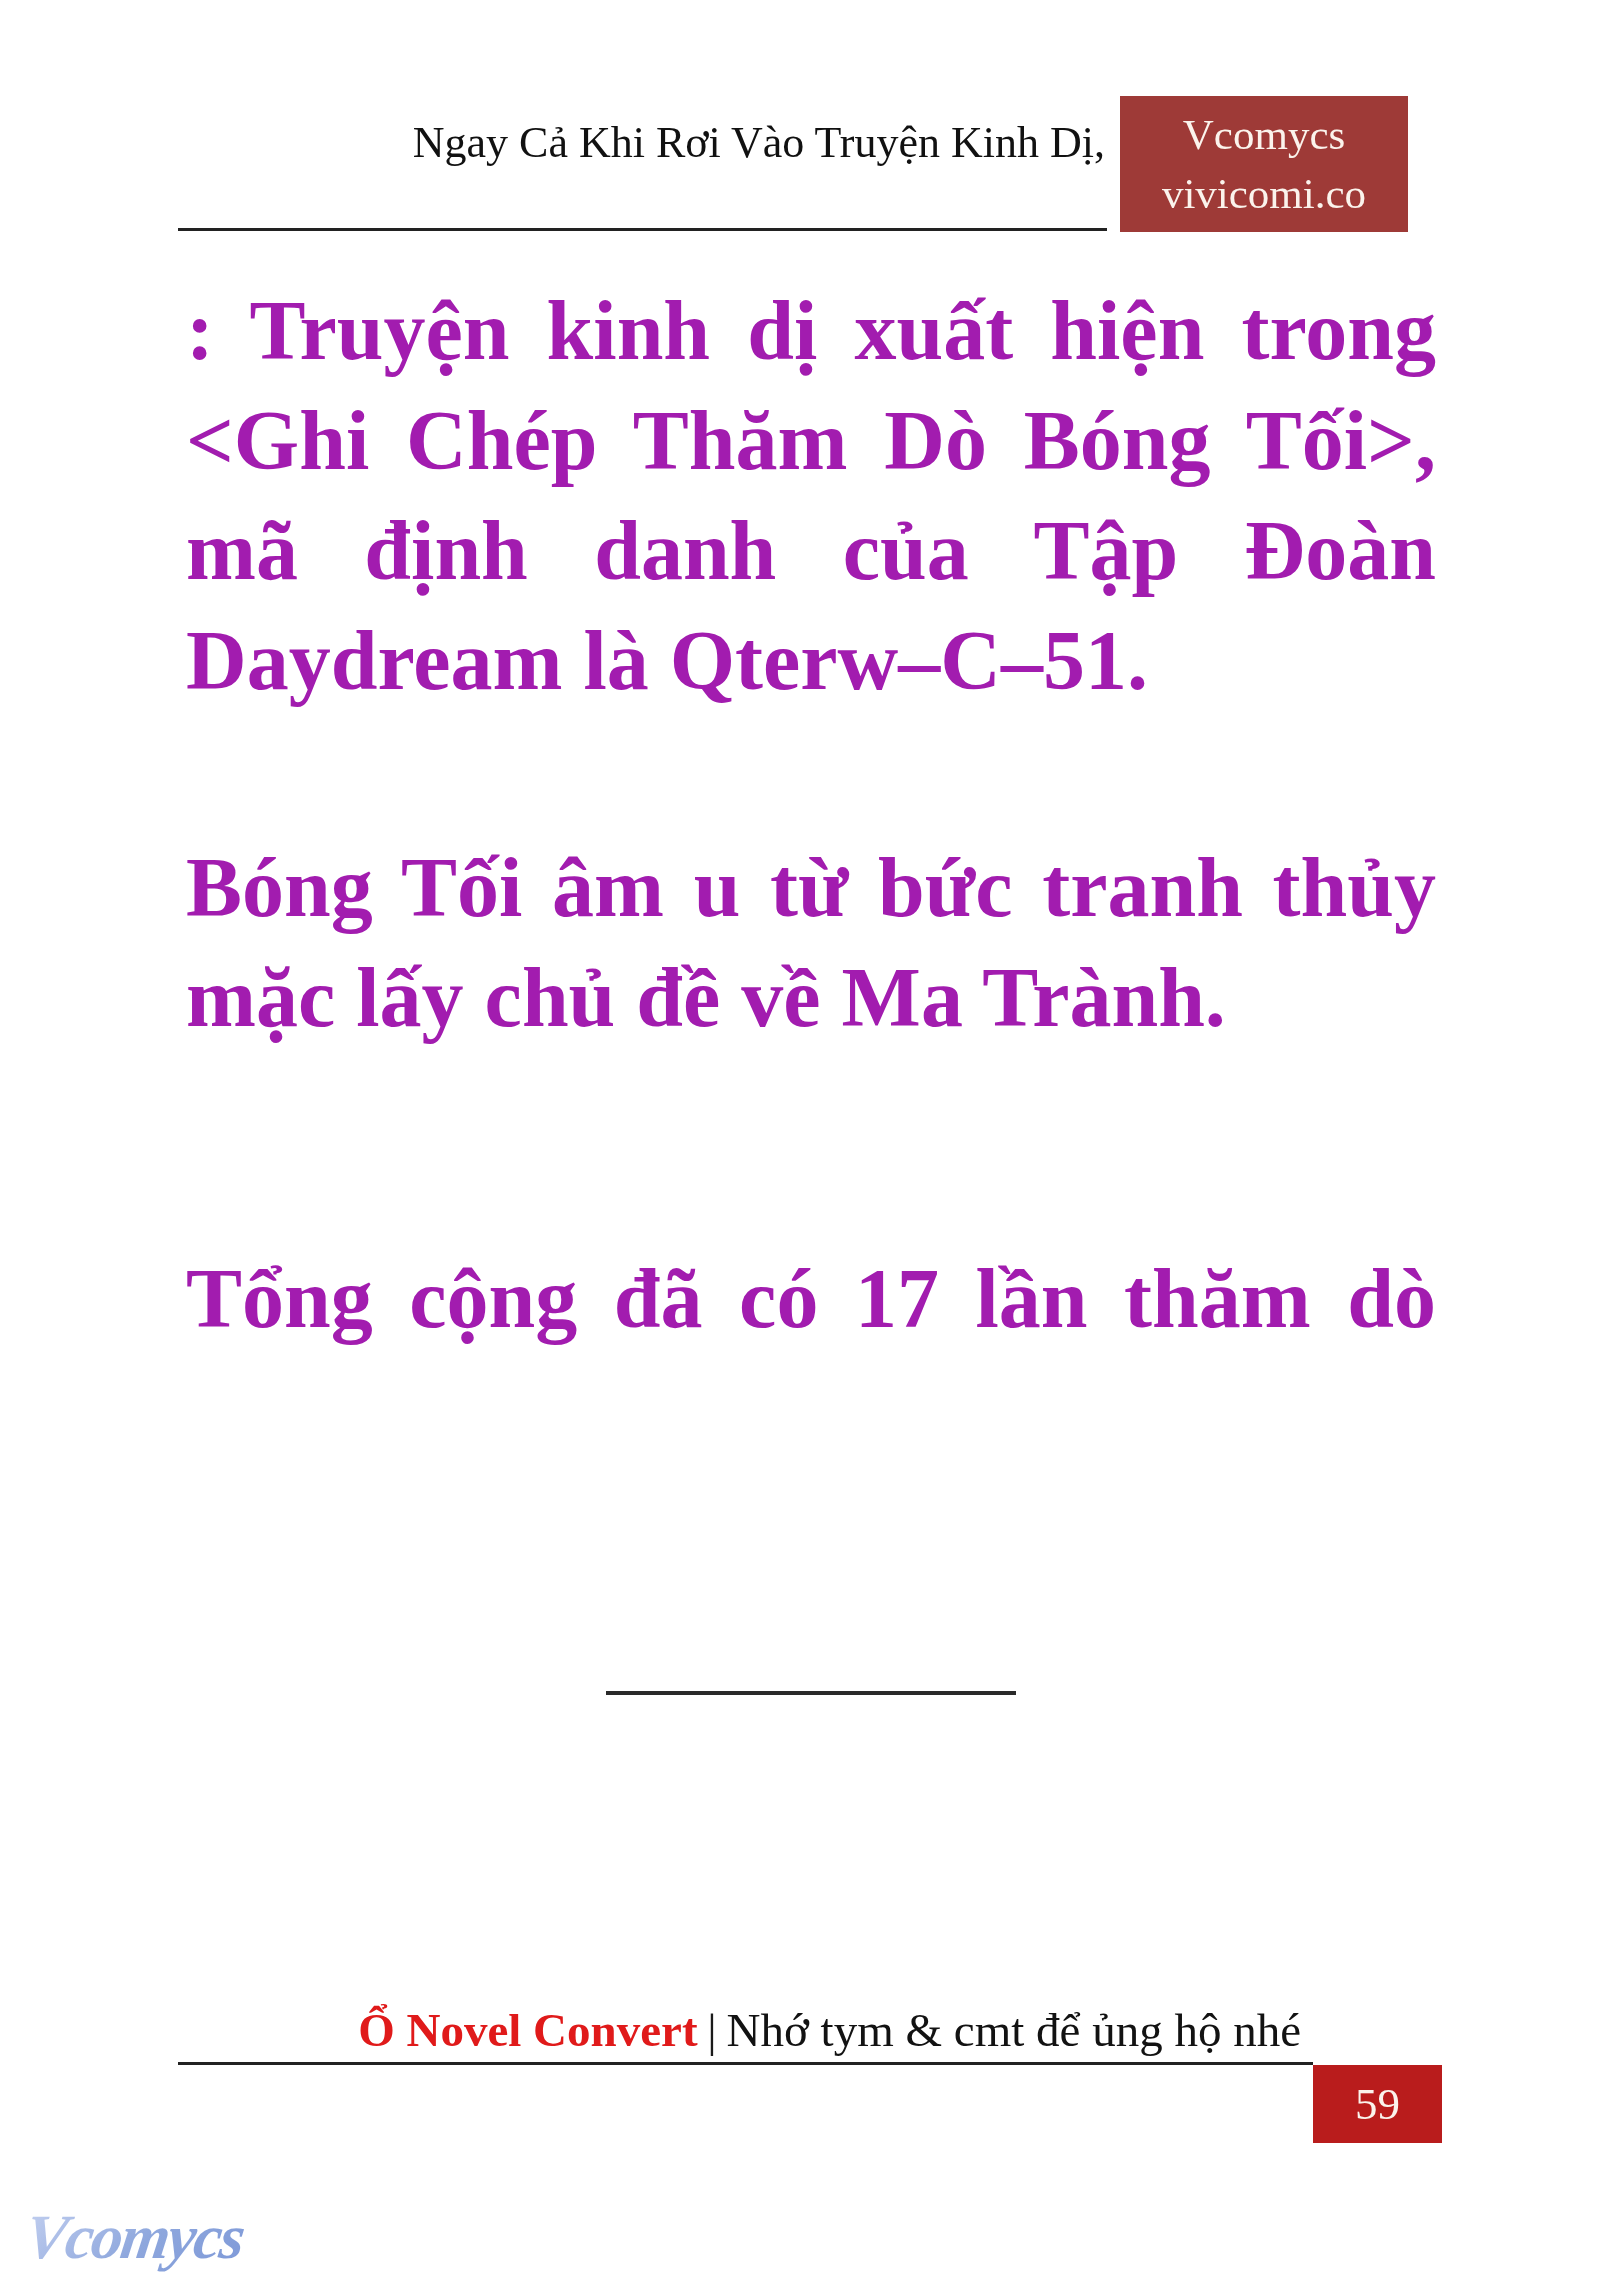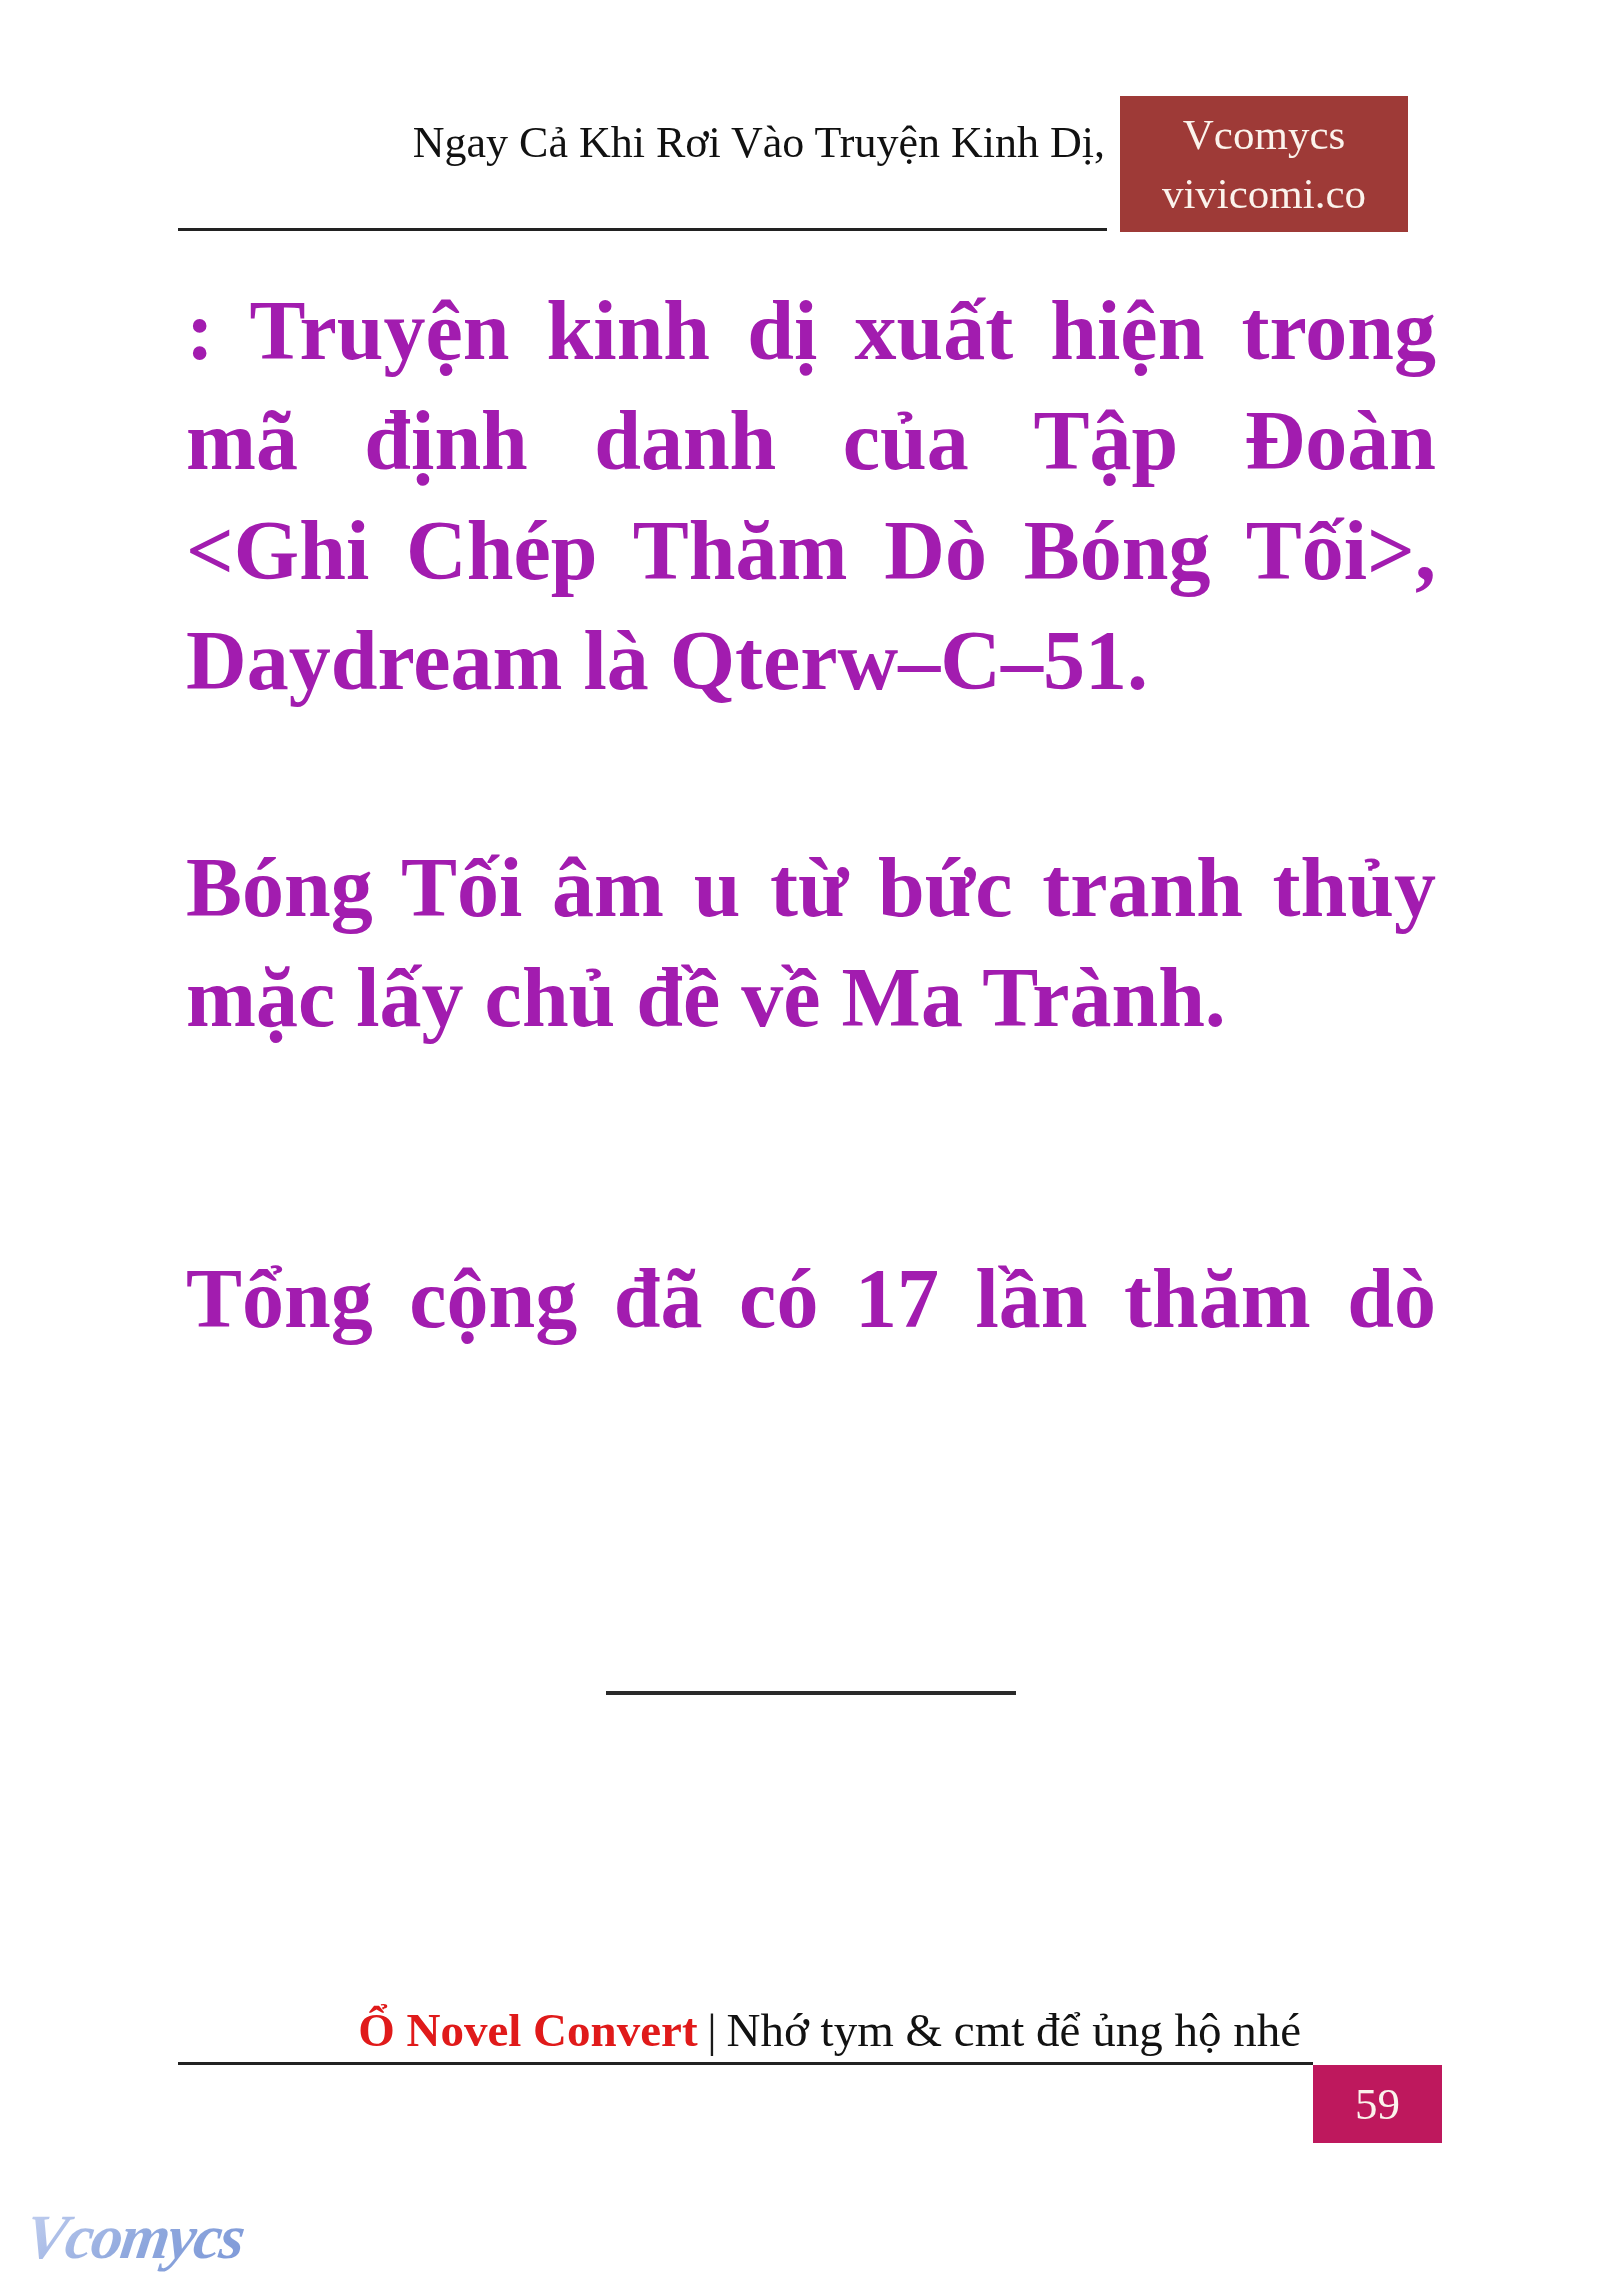--- a/index.html
+++ b/index.html
@@ -87,40 +87,40 @@
     <div>Ngay Cả Khi Rơi Vào Truyện Kinh Dị,</div>
   </div>
   <div class="header-rule"></div>
   <div class="brand-box" style="background:#9e3a37;color:#fbf3ec;">
     <div class="brand-line">Vcomycs</div>
     <div class="brand-line">vivicomi.co</div>
   </div>
 
   <div class="para p1">
     <div class="tline">: Truyện kinh dị xuất hiện trong</div>
+    <div class="tline">&lt;Ghi Chép Thăm Dò Bóng Tối&gt;,</div>
     <div class="tline">mã định danh của Tập Đoàn</div>
-    <div class="tline">&lt;Ghi Chép Thăm Dò Bóng Tối&gt;,</div>
     <div class="tline last">Daydream là Qterw–C–51.</div>
   </div>
 
   <div class="para p2">
     <div class="tline">Bóng Tối âm u từ bức tranh thủy</div>
     <div class="tline last">mặc lấy chủ đề về Ma Trành.</div>
   </div>
 
   <div class="para p3">
     <div class="tline">Tổng cộng đã có 17 lần thăm dò</div>
   </div>
 
   <div class="section-divider"></div>
 
   <div class="footer-rule"></div>
   <div class="footer-text">
     <span class="footer-brand" style="color:#e01a1a;">Ổ Novel Convert</span><span class="footer-sep">|</span><span>Nhớ tym &amp; cmt để ủng hộ nhé</span>
   </div>
-  <div class="page-number-box" style="background:#be185d;color:#fbf3ec;">
+  <div class="page-number-box" style="background:#b91c1c;color:#fbf3ec;">
     <span>59</span>
   </div>
 
   <div class="watermark">Vcomycs</div>
 
 </div>
 
 
 </body></html>

